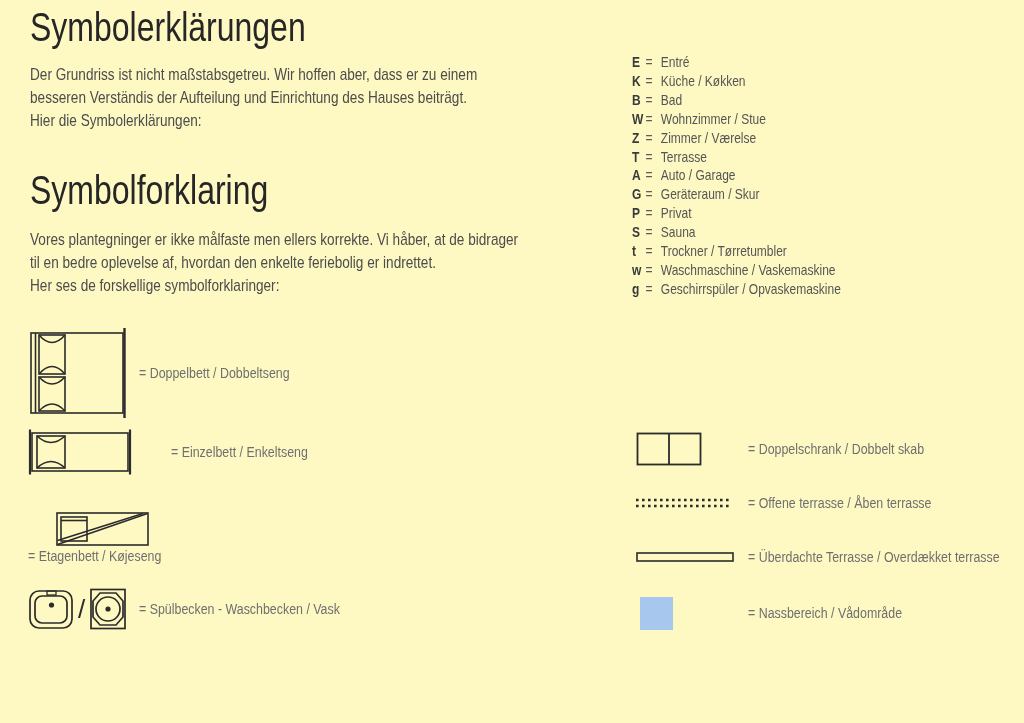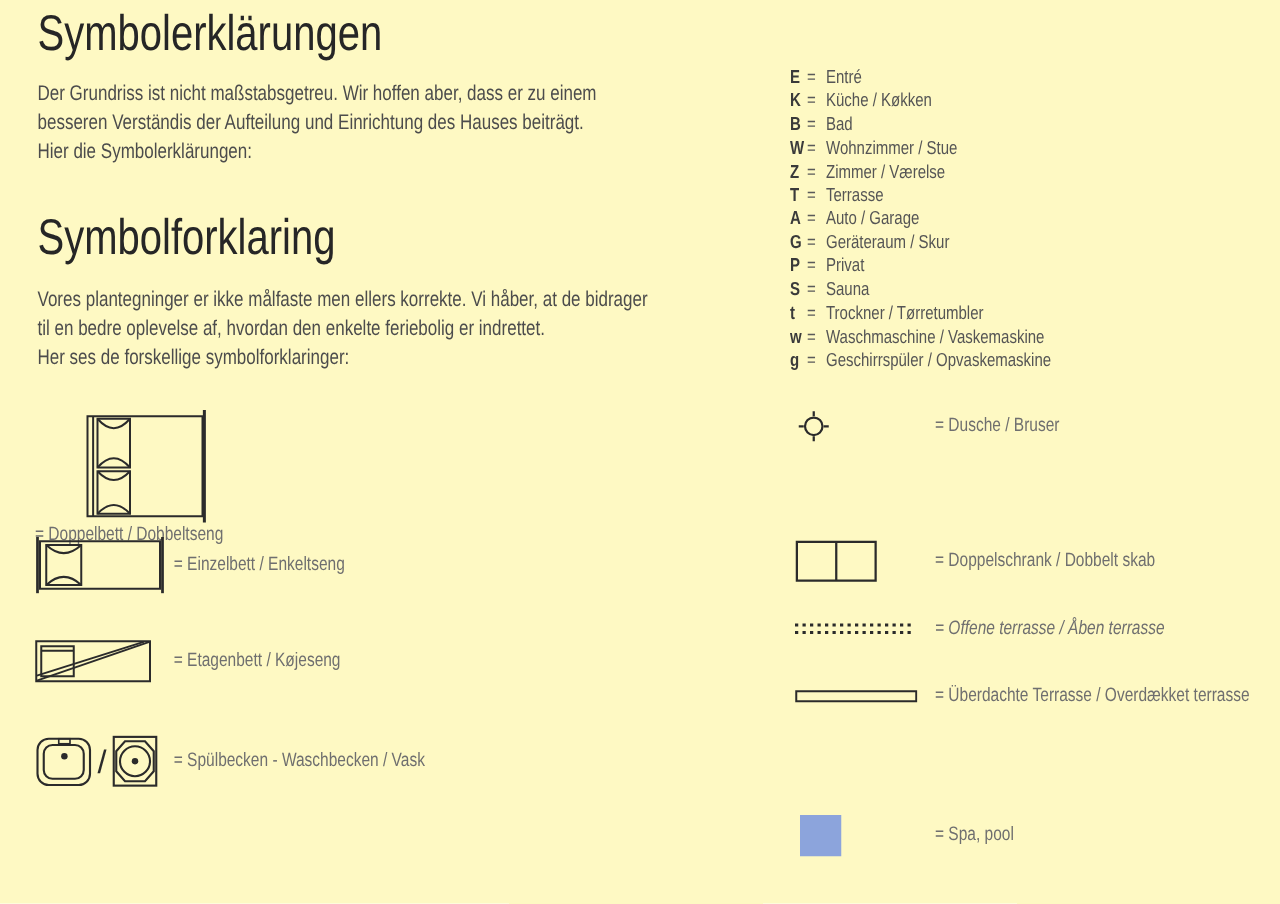--- a/index.html
+++ b/index.html
@@ -113,56 +113,56 @@
       <span class="re">=</span>
       <span class="rn">Waschmaschine / Vaskemaskine</span>
     </div>
     <div class="room-row">
       <span class="rl">g</span>
       <span class="re">=</span>
       <span class="rn">Geschirrspüler / Opvaskemaskine</span>
     </div>
   </div>
 
-  <div class="sym-row left" style="top:327px;height:92px;flex-direction:column;">
+  <div class="sym-row left" style="top:327px;height:92px;">
     <div class="sym-box">
       <svg width="100" height="92" viewBox="0 0 100 92">
         <g fill="none" stroke="#2b2b2b" stroke-width="1.6">
           <rect x="3" y="6" width="92" height="80"></rect>
           <line x1="7.5" y1="6" x2="7.5" y2="86"></line>
           <line x1="96.5" y1="1" x2="96.5" y2="91" stroke-width="2.4"></line>
           <rect x="11" y="8" width="26" height="39"></rect>
           <path d="M11,8 Q24,23 37,8"></path>
           <path d="M11,47 Q24,32 37,47"></path>
           <rect x="11" y="50" width="26" height="34"></rect>
           <path d="M11,50 Q24,64 37,50"></path>
           <path d="M11,84 Q24,70 37,84"></path>
         </g>
       </svg>
     </div>
     <span class="slabel">= Doppelbett / Dobbeltseng</span>
   </div>
 
-  <div class="sym-row left" style="top:428px;height:48px;">
+  <div class="sym-row left" style="top:428px;height:48px;gap:32px;">
     <div class="sym-box">
       <svg width="104" height="46" viewBox="0 0 104 46">
         <g fill="none" stroke="#2b2b2b" stroke-width="1.6">
           <rect x="4" y="4" width="96" height="38"></rect>
           <line x1="2" y1="0.5" x2="2" y2="45.5" stroke-width="2.2"></line>
           <line x1="102" y1="0.5" x2="102" y2="45.5" stroke-width="2.2"></line>
           <rect x="9" y="7" width="28" height="32"></rect>
           <path d="M9,7 Q23,20 37,7"></path>
           <path d="M9,39 Q23,26 37,39"></path>
         </g>
       </svg>
     </div>
     <span class="slabel">= Einzelbett / Enkeltseng</span>
   </div>
 
-  <div class="sym-row left" style="top:511px;height:36px;">
+  <div class="sym-row left" style="top:511px;height:36px;flex-direction:column;">
     <div class="sym-box">
       <svg width="94" height="36" viewBox="0 0 94 36">
         <g fill="none" stroke="#2b2b2b" stroke-width="1.6">
           <rect x="1" y="2" width="91" height="32"></rect>
           <line x1="1.5" y1="33.5" x2="91.5" y2="2.5"></line>
           <line x1="1.5" y1="29.5" x2="87" y2="2.5"></line>
           <rect x="5" y="6" width="26" height="24"></rect>
           <line x1="5" y1="9.5" x2="31" y2="9.5"></line>
         </g>
       </svg>
@@ -191,70 +191,56 @@
             <circle cx="19" cy="22" r="12"></circle>
             <circle cx="19" cy="22" r="2.6" fill="#2b2b2b" stroke="none"></circle>
           </g>
         </svg>
       </span>
     </div>
     <span class="slabel">= Spülbecken - Waschbecken / Vask</span>
   </div>
 
 
-  <div class="sym-row right" style="top:326px;height:30px;">
-    <div class="sym-box">
-      <svg width="30" height="30" viewBox="0 0 30 30">
-        <g stroke="#2b2b2b" stroke-width="1.8" fill="none">
-          <circle cx="15" cy="15" r="7"></circle>
-          <line x1="15" y1="3" x2="15" y2="7"></line>
-          <line x1="15" y1="23" x2="15" y2="27"></line>
-          <line x1="3" y1="15" x2="7" y2="15"></line>
-          <line x1="23" y1="15" x2="27" y2="15"></line>
-        </g>
-      </svg>
-    </div>
-    <span class="slabel">= Dusche / Bruser</span>
-  </div>
 
 
   <div class="sym-row right" style="top:432px;height:34px;">
     <div class="sym-box">
       <svg width="66" height="34" viewBox="0 0 66 34">
         <g fill="none" stroke="#2b2b2b" stroke-width="1.8">
           <rect x="1.5" y="1.5" width="63" height="31"></rect>
           <line x1="33" y1="1.5" x2="33" y2="32.5"></line>
         </g>
       </svg>
     </div>
     <span class="slabel">= Doppelschrank / Dobbelt skab</span>
   </div>
 
-  <div class="sym-row right" style="top:498px;height:10px;font-style:italic;">
+  <div class="sym-row right" style="top:498px;height:10px;">
     <div class="sym-box">
       <svg width="96" height="10" viewBox="0 0 96 10">
         <g stroke="#2b2b2b" stroke-width="2.4" fill="none">
           <line x1="0" y1="2" x2="96" y2="2" stroke-dasharray="2.6,3.4"></line>
           <line x1="0" y1="8" x2="96" y2="8" stroke-dasharray="2.6,3.4"></line>
         </g>
       </svg>
     </div>
     <span class="slabel">= Offene terrasse / Åben terrasse</span>
   </div>
 
   <div class="sym-row right" style="top:551px;height:12px;">
     <div class="sym-box">
       <svg width="98" height="12" viewBox="0 0 98 12">
         <rect x="1" y="2" width="96" height="8" fill="none" stroke="#2b2b2b" stroke-width="1.6"></rect>
       </svg>
     </div>
     <span class="slabel">= Überdachte Terrasse / Overdækket terrasse</span>
   </div>
 
-
-  <div class="sym-row right" style="top:651px;height:34px;">
-    <div class="sym-box">
-      <div class="swatch" style="background: rgb(140, 164, 220);"></div>
-    </div>
-    <span class="slabel">= Spa, pool</span>
-  </div>
+  <div class="sym-row right" style="top:596px;height:34px;">
+    <div class="sym-box">
+      <div class="swatch" style="background: rgb(168, 199, 239);"></div>
+    </div>
+    <span class="slabel">= Nassbereich / Vådområde</span>
+  </div>
+
 
 </div>
 
 </body></html>

